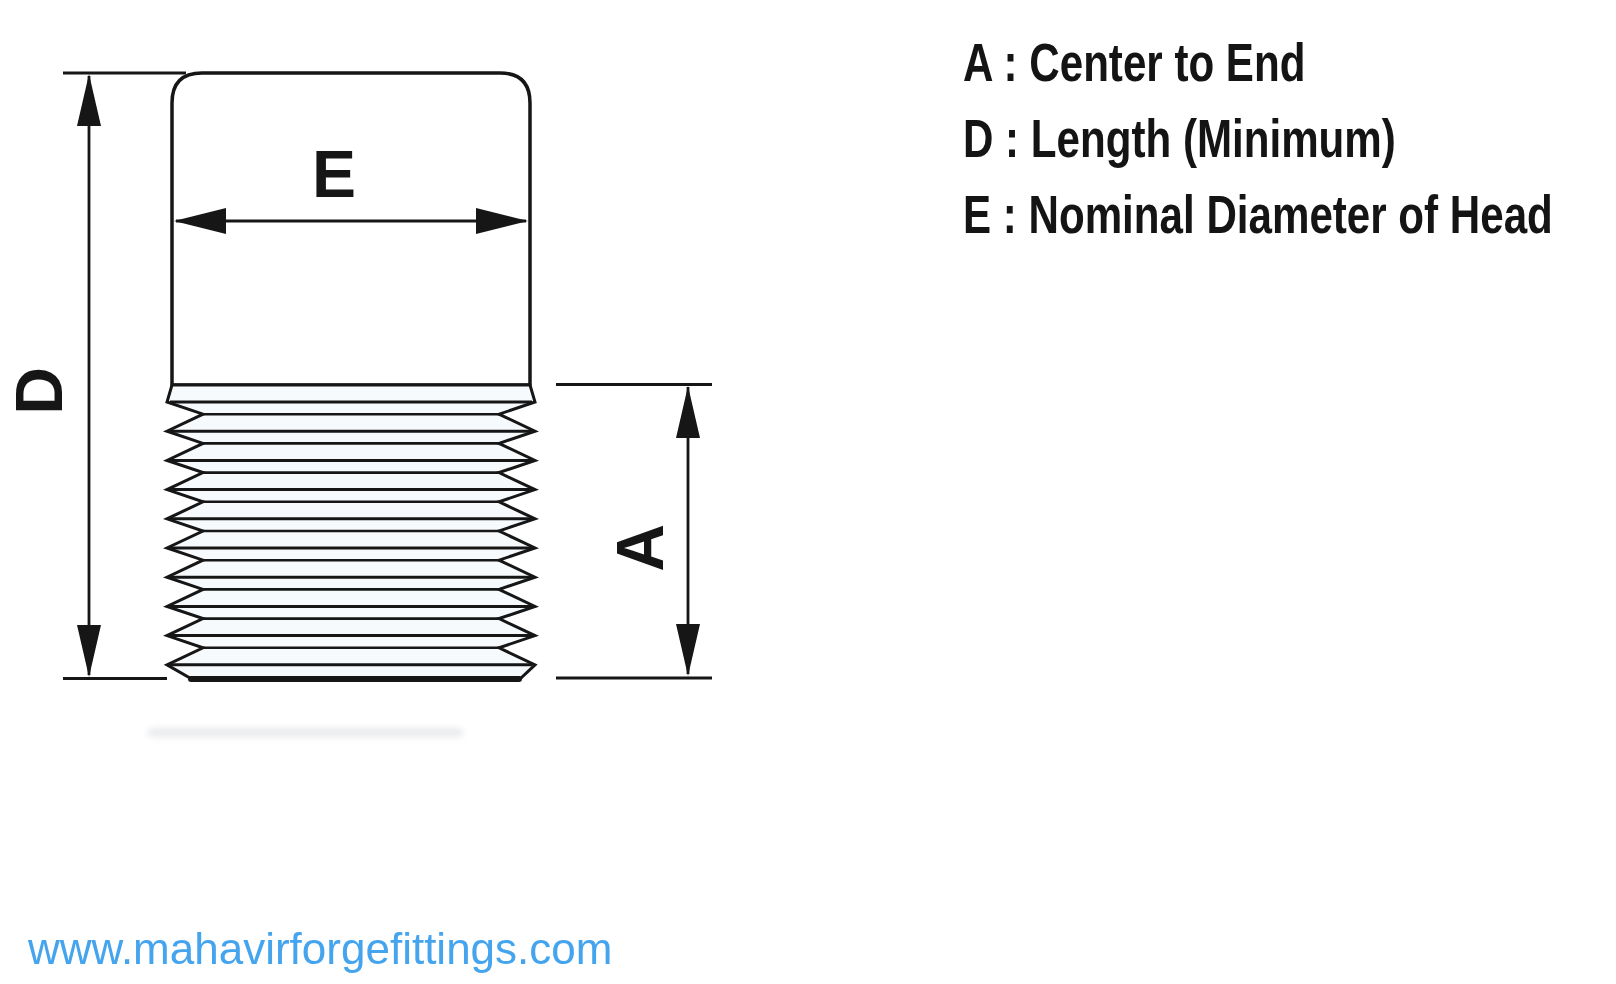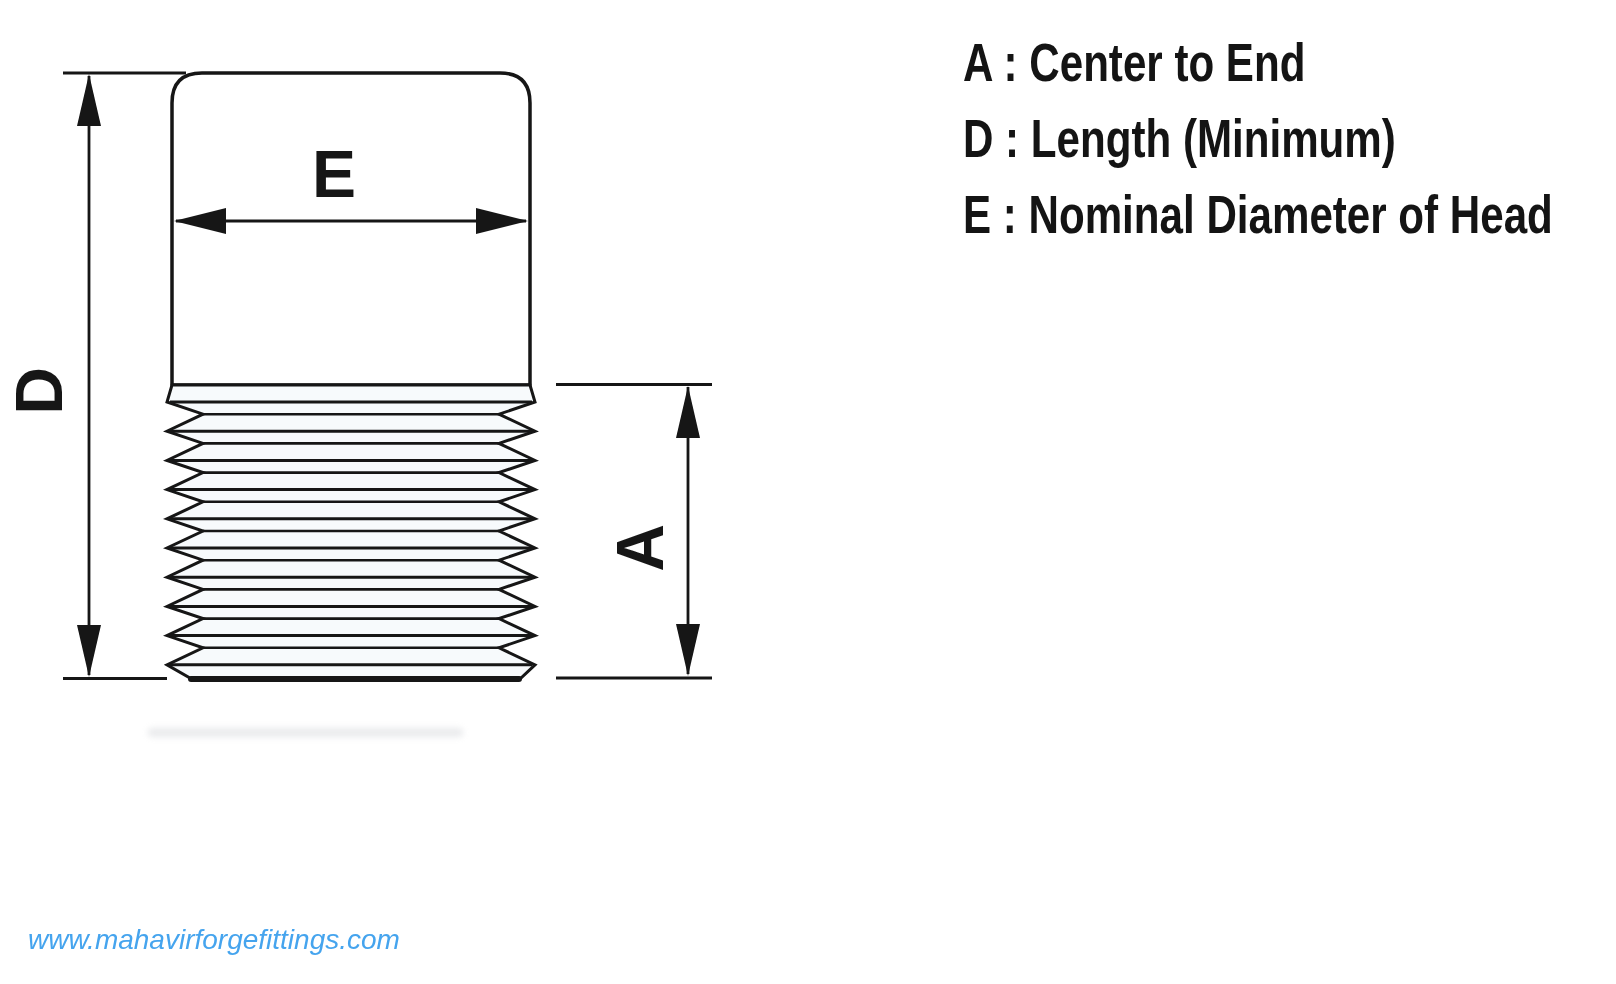--- a/index.html
+++ b/index.html
@@ -13,22 +13,22 @@
   svg .dim{stroke:#161616;stroke-width:2.8;fill:none;}
   svg .ext{stroke:#161616;stroke-width:3;fill:none;}
   svg .arrow{fill:#161616;stroke:none;}
   svg .dim-label{font-family:"Liberation Sans",sans-serif;font-weight:700;font-size:66px;fill:#161616;}
   .legend{position:absolute;left:963px;top:24px;line-height:76px;white-space:nowrap;
           font-size:54px;font-weight:600;color:#141414;
           transform:scaleX(0.78);transform-origin:left top;}
   .legend-line{height:76px;}
   .smudge{position:absolute;left:148px;top:728px;width:315px;height:9px;
           background:#b9bcc2;opacity:.3;filter:blur(3px);border-radius:4px;}
-  .website{position:absolute;left:28px;top:924px;font-size:28px;font-weight:400;
-           color:#45a4ee;letter-spacing:0;white-space:nowrap;font-style:italic;}
+  .website{position:absolute;left:28px;top:924px;font-size:44px;font-weight:400;
+           color:#45a4ee;letter-spacing:0;white-space:nowrap;}
 </style>
 </head>
 <body>
 
 <div class="canvas">
 
   <svg width="760" height="760" viewBox="0 0 760 760" style="position:absolute;left:0;top:0;">
 
     <path class="outline" d="M 172 385 L 172 103 Q 172 73 202 73 L 500 73 Q 530 73 530 103 L 530 385 Z"></path>
 

